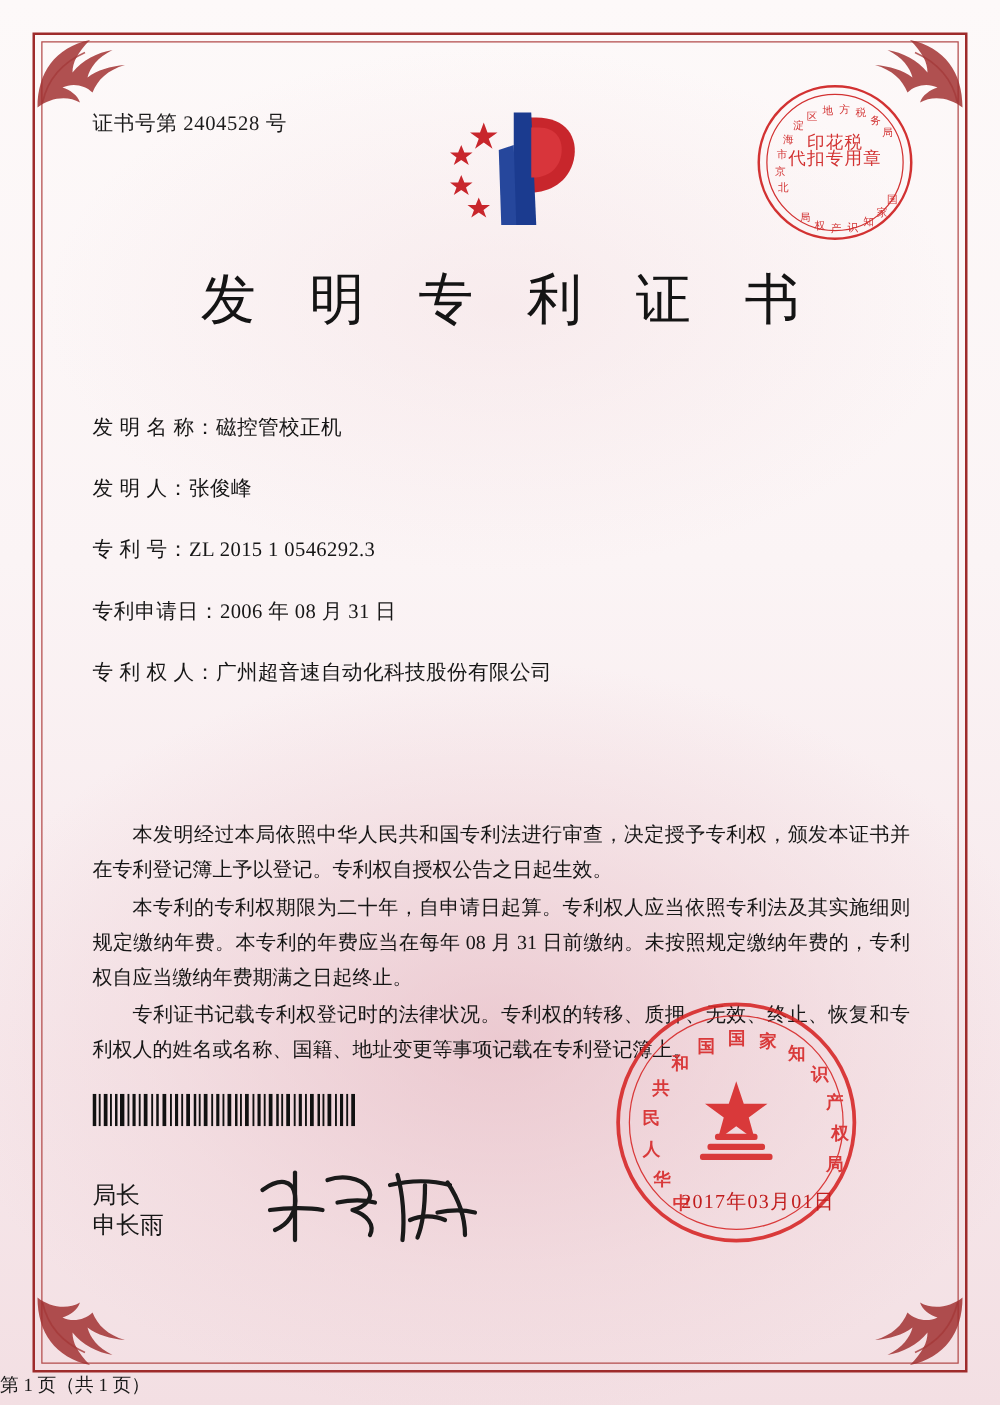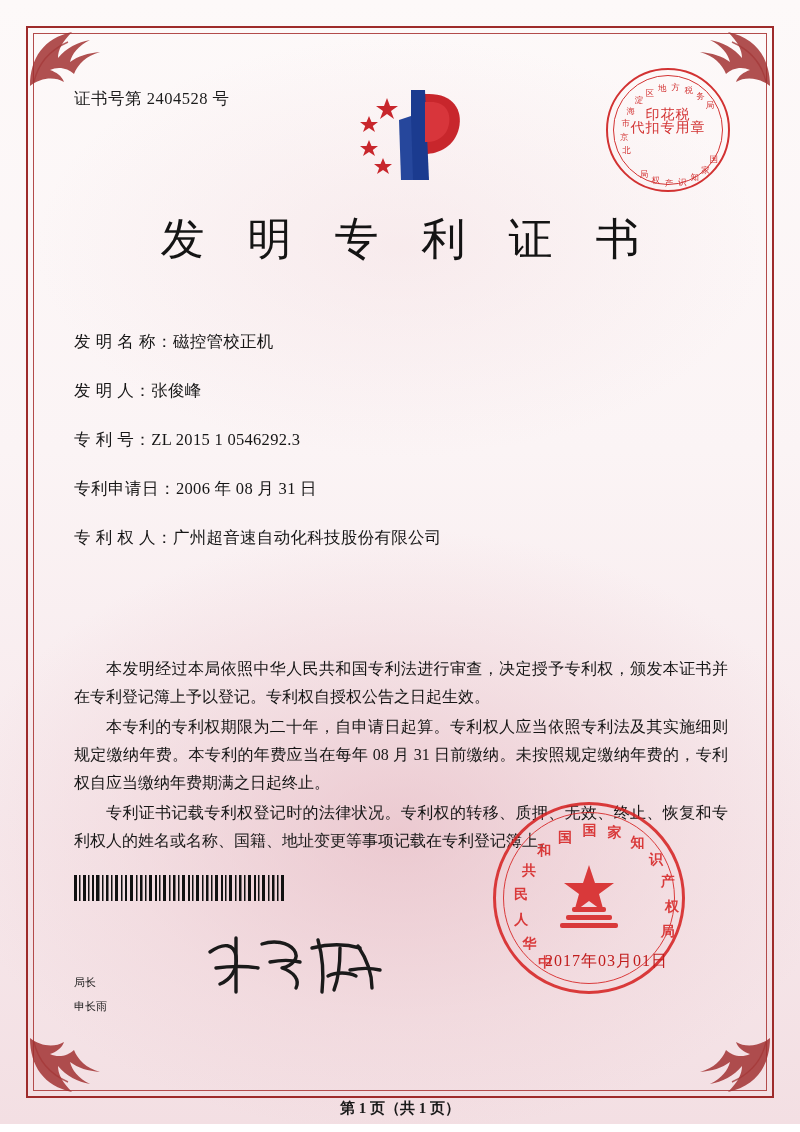--- a/index.html
+++ b/index.html
@@ -175,22 +175,22 @@
     top: 815px;
     width: 215px;
     height: 26px;
   }
   .barcode svg { display: block; width: 100%; height: 100%; }
 
   
   .sign-block {
     position: absolute;
     left: 14px;
-    top: 910px;
-    font-size: 11px;
+    top: 885px;
+    font-size: 19px;
     line-height: 24px;
     color: #161616;
   }
   .signature {
     position: absolute;
     left: 140px;
     top: 862px;
     width: 200px;
     height: 80px;
     color: #1a1a1a;
@@ -238,24 +238,23 @@
     font-size: 16px;
     color: #c11d1d;
     letter-spacing: 1px;
     font-family: "Liberation Serif", "DejaVu Serif", serif;
   }
 
   .page-footer {
     position: absolute;
     left: 0; right: 0;
     bottom: 6px;
-    text-align: center;
+    text-align: left;
     font-size: 15px;
     color: #1a1a1a;
-    font-weight: bold;
   }
 </style>
 </head>
 <body>
 
 <div class="page">
 
   <div class="border-outer"></div>
   <div class="border-inner"></div>
 

